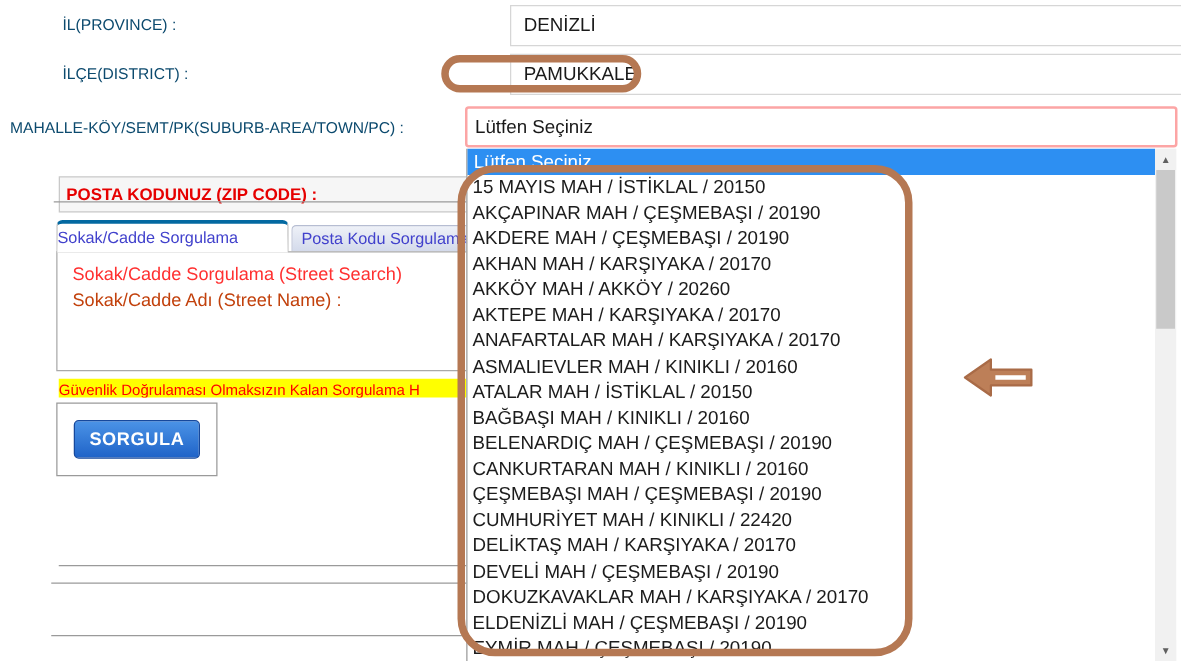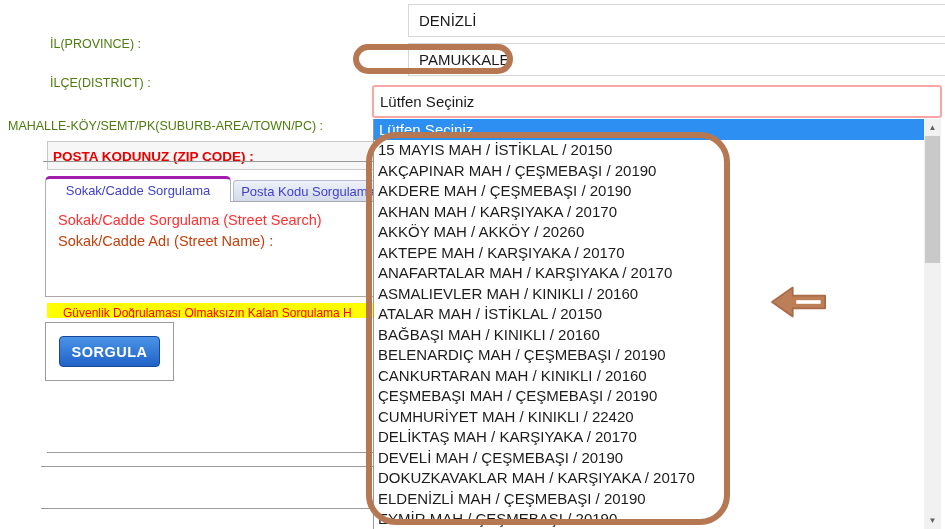--- a/index.html
+++ b/index.html
@@ -1,20 +1,20 @@
 <!DOCTYPE html>
 <html><head>
 <meta charset="utf-8">
 <style>
   * { margin:0; padding:0; box-sizing:border-box; }
   html,body { background:#fff; }
   body { font-family:"Liberation Sans", sans-serif; }
   .page { position:relative; width:945px; height:529px; background:#fff; overflow:hidden; }
 
-  .form-label { position:absolute; font-size:12.5px; color:#4d7c0f; white-space:nowrap;margin-top:24px; }
+  .form-label { position:absolute; font-size:12.5px; color:#0c4a6e; white-space:nowrap; }
   .text-input { position:absolute; left:372px; width:569px; height:33px; border:1px solid #d6d6d6;
                 background:#fff; font-family:"Liberation Sans",sans-serif; font-size:15px; color:#1a1a1a;
                 padding-left:10px; outline:none;margin-left:36px; }
 
   .select-box { position:absolute; left:372px; top:85px; width:570px; height:33px; border:2px solid #fca5a5;
                 border-radius:3px; background:#fff; font-size:15px; color:#1a1a1a; line-height:29px;
                 padding-left:6px; cursor:pointer; }
 
   
   .dropdown-popup { position:absolute; left:373px; top:119px; width:568px; height:410px; background:#fff;
@@ -35,34 +35,34 @@
 
   
   .zip-bar { position:absolute; left:47px; top:127px; width:500px; height:29px; background:#f6f6f6;
              border:1px solid #c9c9c9; line-height:27px; padding-left:5px;margin-top:14px; }
   .zip-bar span { color:#e60000; font-weight:bold; font-size:13.5px; }
 
   .hline { position:absolute; height:1px; background:#9a9a9a; }
 
   
   .tab-active { position:absolute; left:45px; top:176px; width:186px; height:26px; background:#fff;
-                border:1px solid #b0b0b0; border-top:3px solid #a21caf; border-bottom:none;
-                border-radius:5px 5px 0 0; text-align:center; line-height:22px; z-index:2; cursor:pointer; }
+                border:1px solid #b0b0b0; border-top:3px solid #0369a1; border-bottom:none;
+                border-radius:5px 5px 0 0; text-align:left; line-height:22px; z-index:2; cursor:pointer; }
   .tab-inactive { position:absolute; left:233px; top:180px; width:150px; height:22px;
                   background:linear-gradient(180deg,#eef1f8,#d2d9ea); border:1px solid #b6bdd2; border-bottom:none;
                   border-radius:4px 4px 0 0; text-align:center; line-height:20px; cursor:pointer; }
   .tab-active span, .tab-inactive span { color:#4141cc; font-size:13px; }
 
   .tab-panel { position:absolute; left:45px; top:201px; width:480px; height:96px; background:#fff;
                border:1px solid #a9a9a9; }
   .panel-heading { position:absolute; left:12px; top:10px; color:#ff3030; font-size:14.5px; white-space:nowrap;text-align:right; }
   .street-label { position:absolute; left:12px; top:31px; color:#c2410c; font-size:14.5px; white-space:nowrap; }
 
   .warning-bar { position:absolute; left:47px; top:303px; width:326px; height:15px; background:#ffff00;
-                 overflow:hidden; white-space:nowrap;padding-left:16px; }
+                 overflow:hidden; white-space:nowrap; }
   .warning-bar span { color:#ff0000; font-size:12px; line-height:15px; }
 
   .btn-wrap { position:absolute; left:45px; top:322px; border:1px solid #9a9a9a; padding:13px; background:#fff; }
   .sorgula-btn { display:block; width:101px; height:31px; background:linear-gradient(180deg,#4b93e6,#1f63c8);
                  border:1px solid #16489c; border-radius:4px; color:#fff; font-weight:bold; font-size:14.5px;
                  font-family:"Liberation Sans",sans-serif; letter-spacing:0.5px; cursor:pointer; }
 
   
   .annot-oval { position:absolute; left:353px; top:44px; width:160px; height:30px;
                 border:6px solid #b57853; border-radius:16px; z-index:20; pointer-events:none; }

